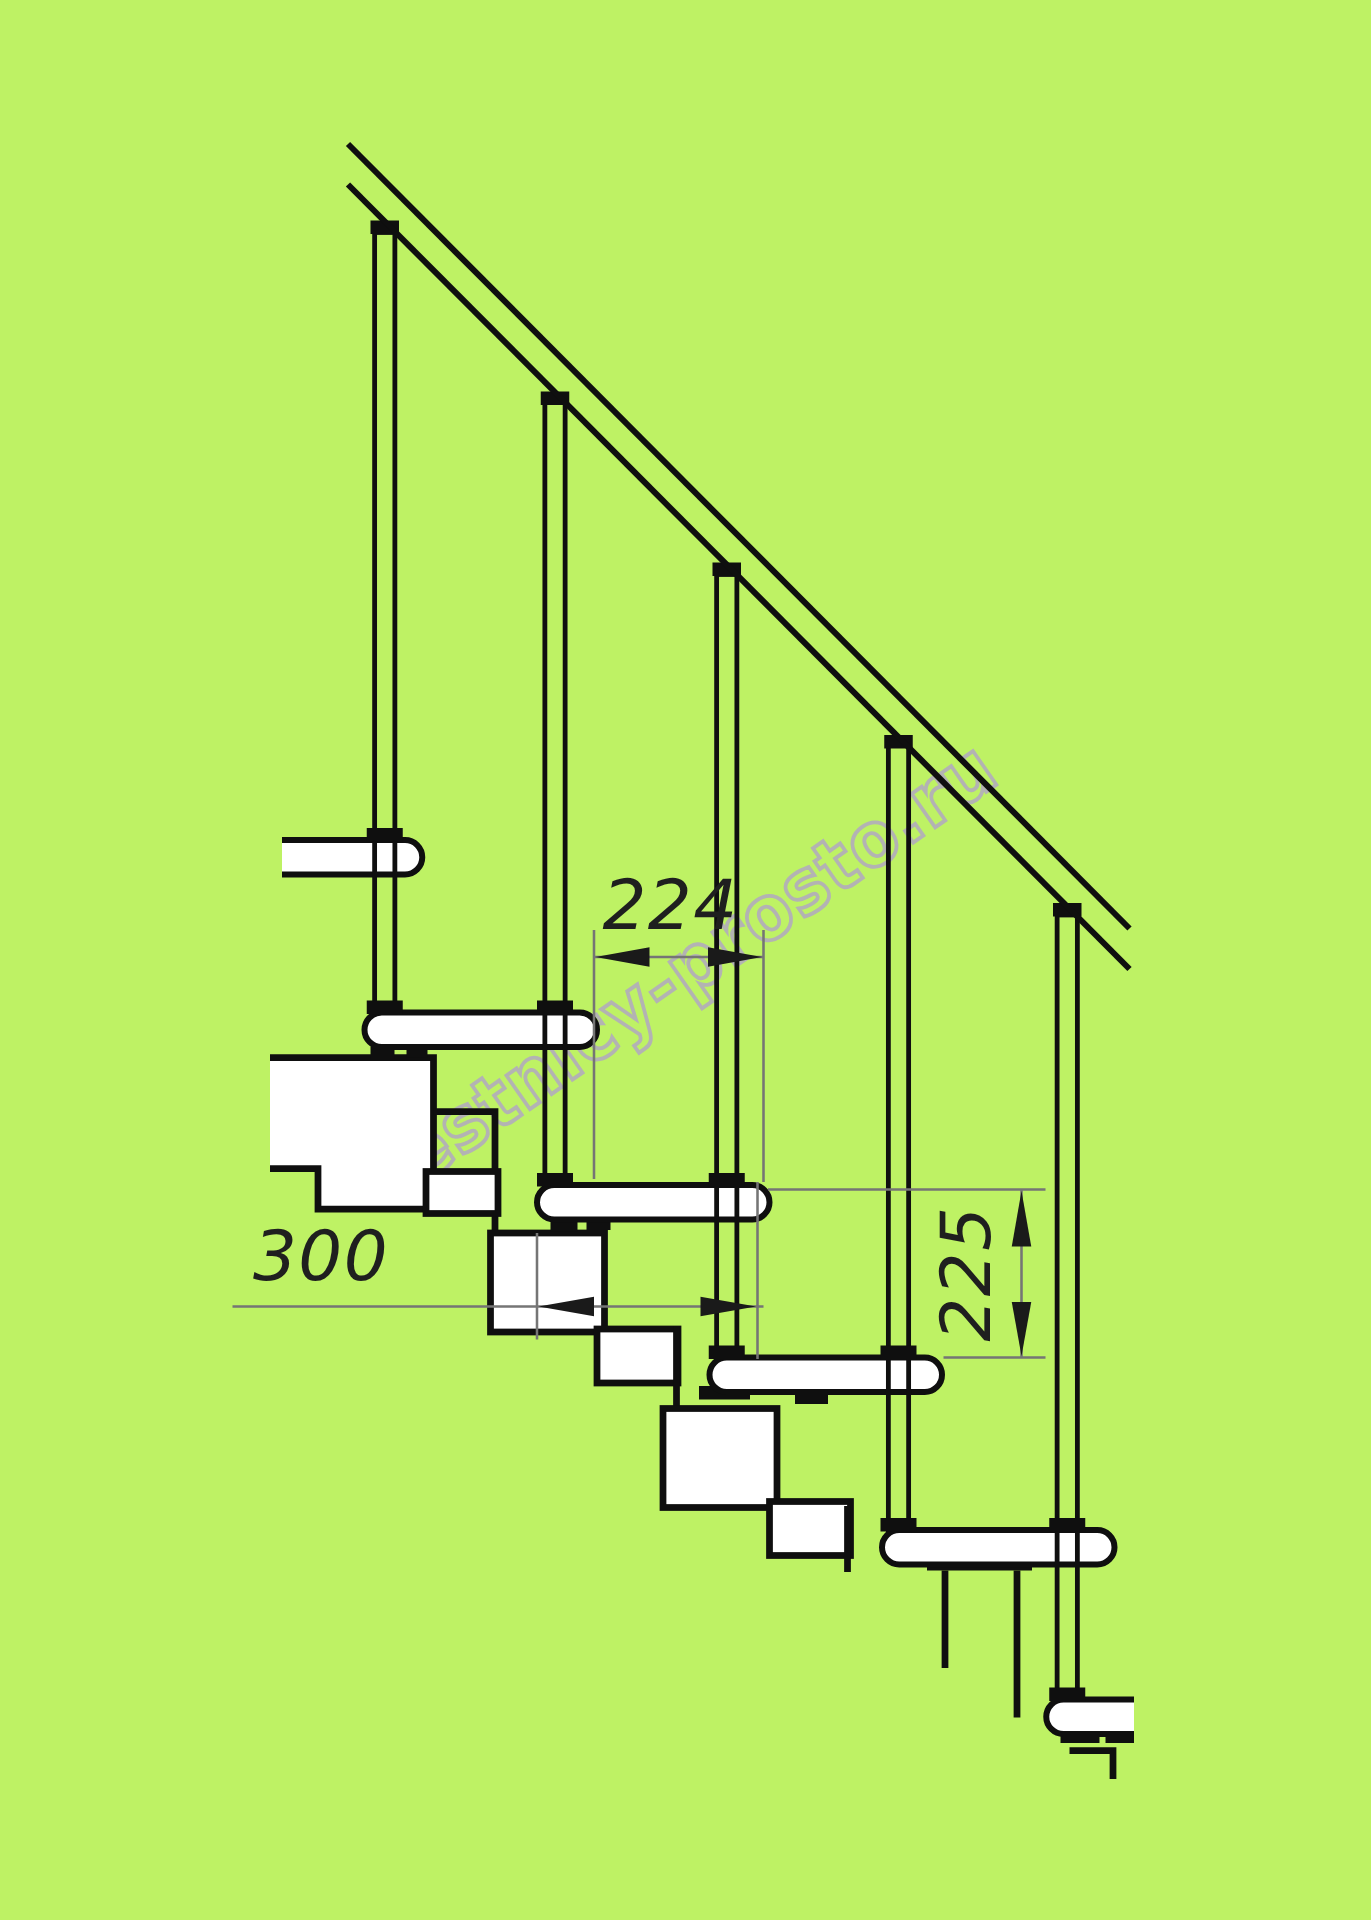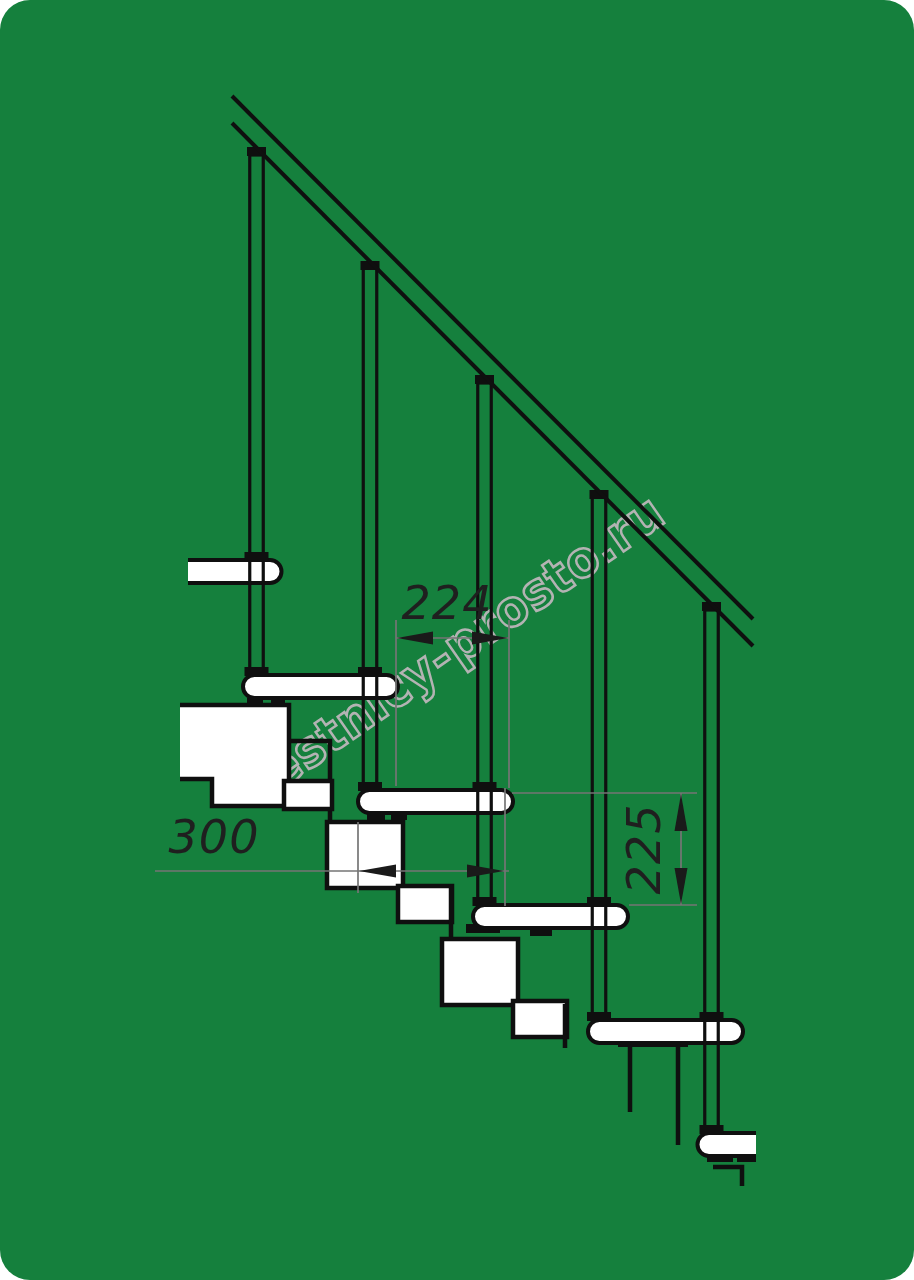--- a/index.html
+++ b/index.html
@@ -8,22 +8,21 @@
     background: #ffffff;
     width: 914px;
     height: 1280px;
     overflow: hidden;
     font-family: "DejaVu Sans", sans-serif;
   }
   .canvas {
     position: relative;
     width: 914px;
     height: 1280px;
-    background: #15803d;
-    border-radius: 30px;
+    background: #bef264;
   }
   svg { display: block; }
   .struct { stroke: #0f0f0f; fill: none; }
   .struct-fill { stroke: #0f0f0f; fill: #ffffff; }
   .solid { fill: #0f0f0f; stroke: none; }
   .dimline { stroke: #757575; stroke-width: 1.7; fill: none; }
   .dimarrow { fill: #1a1a1a; stroke: none; }
   .dimtext {
     fill: #1f1f1f;
     font-family: "DejaVu Sans", sans-serif;

